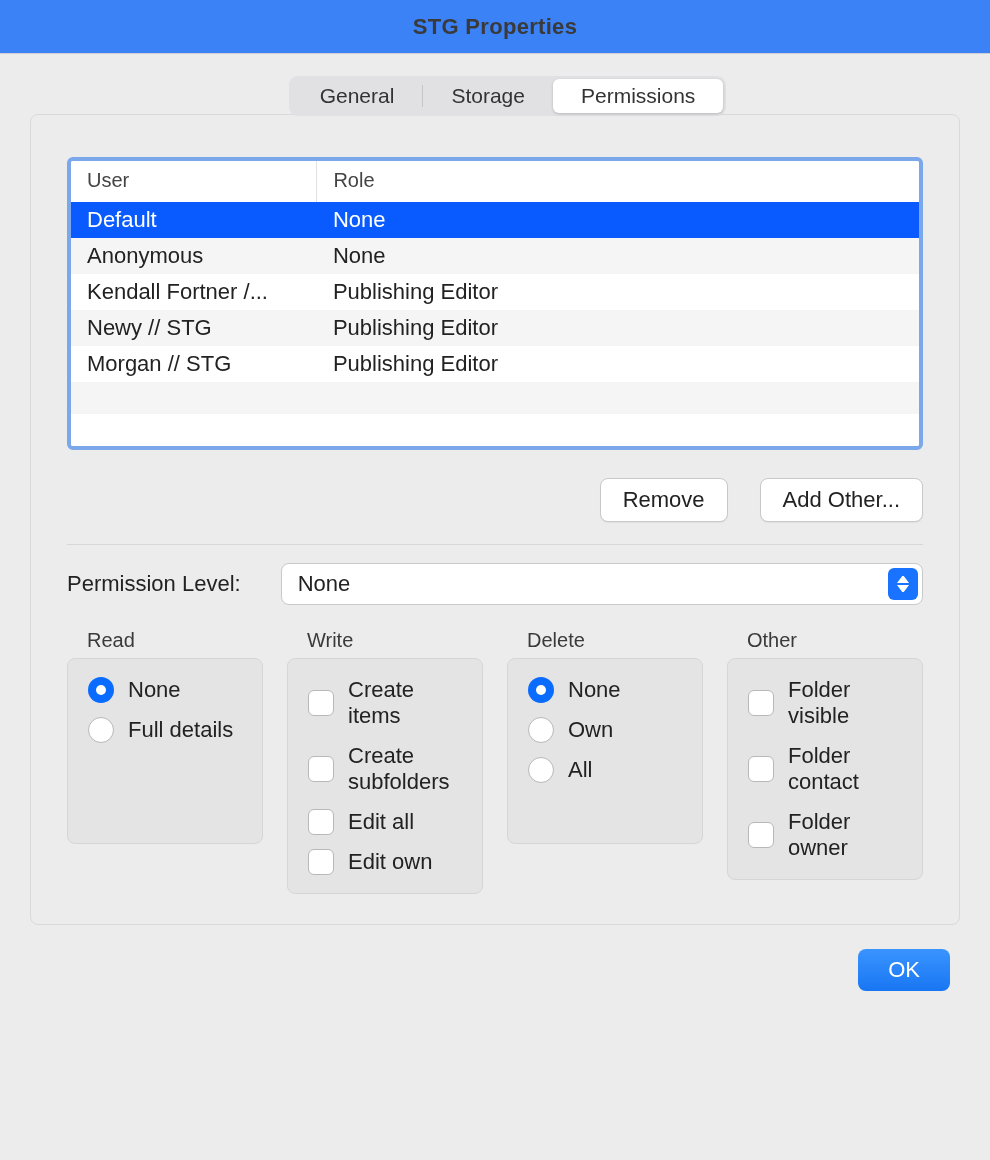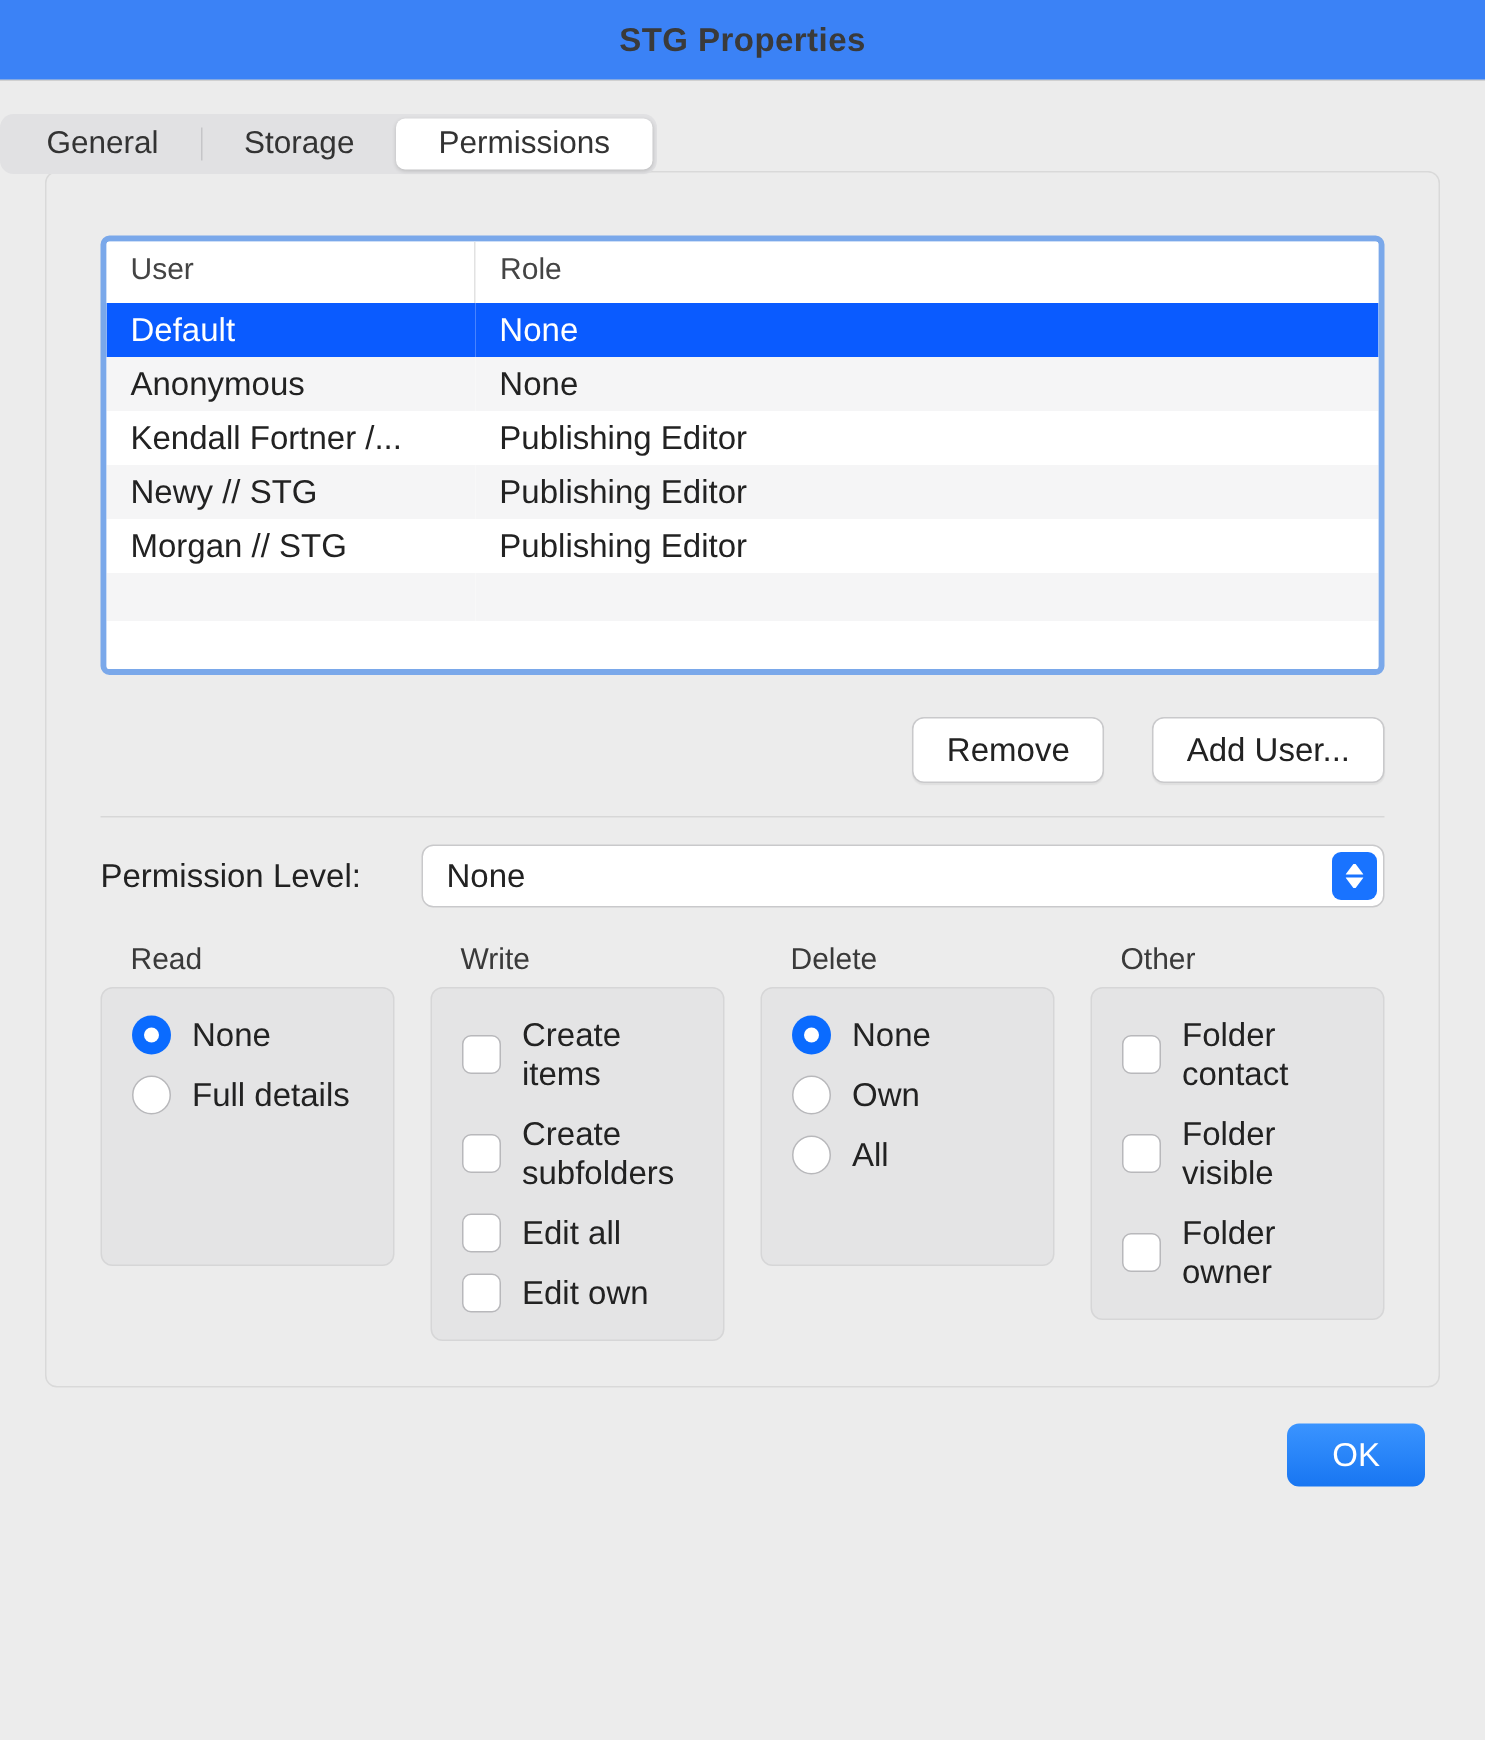--- a/index.html
+++ b/index.html
@@ -18,22 +18,24 @@
     justify-content: center;
     border-bottom: 1px solid #d0d0d0;
     font-size: 22px;
     font-weight: 700;
     color: #3a3a3a;
     background: #3b82f6;
     letter-spacing: 0.3px;
   }
   .tabbar {
     display: flex;
+    justify-content: center;
     padding-top: 22px;
     padding-bottom: 0;
+    padding-left: 25px;
   }
   .segmented {
     display: flex;
     background: #e1e1e3;
     border-radius: 9px;
     padding: 3px;
     height: 40px;
     align-items: stretch;
   }
   .seg-item {
@@ -286,21 +288,21 @@
         <tr class="even empty">
             <td></td>
             <td></td>
           </tr>
       </tbody>
     </table>
   </div>
 
   <div class="row-buttons">
     <button class="btn">Remove</button>
-    <button class="btn">Add User...</button>
+    <button class="btn">Add Other...</button>
   </div>
 
   <div class="divider"></div>
 
   <div class="level-row">
     <label>Permission Level:</label>
     <div class="dropdown">
       <span>None</span>
       <div class="dd-btn">
         <svg width="12" height="8" viewBox="0 0 12 8">
@@ -367,25 +369,25 @@
           <span>All</span>
         </div>
       </div>
     </div>
 
     <div>
       <div class="group-label">Other</div>
       <div class="group-box">
         <div class="opt-row">
           <span class="checkbox"></span>
+          <span>Folder visible</span>
+        </div>
+        <div class="opt-row">
+          <span class="checkbox"></span>
           <span>Folder contact</span>
-        </div>
-        <div class="opt-row">
-          <span class="checkbox"></span>
-          <span>Folder visible</span>
         </div>
         <div class="opt-row">
           <span class="checkbox"></span>
           <span>Folder owner</span>
         </div>
       </div>
     </div>
 
   </div>
 </div>

